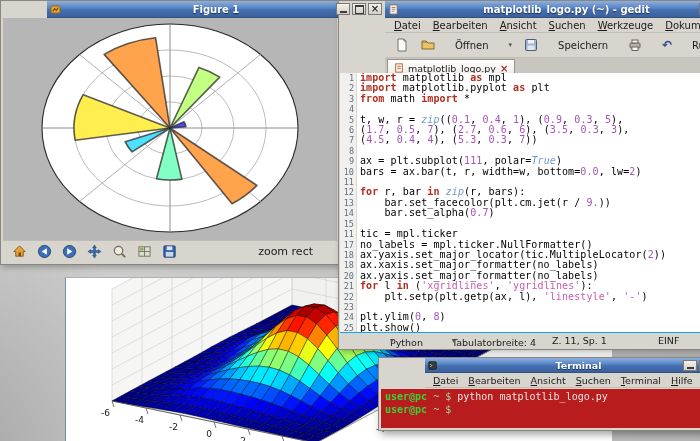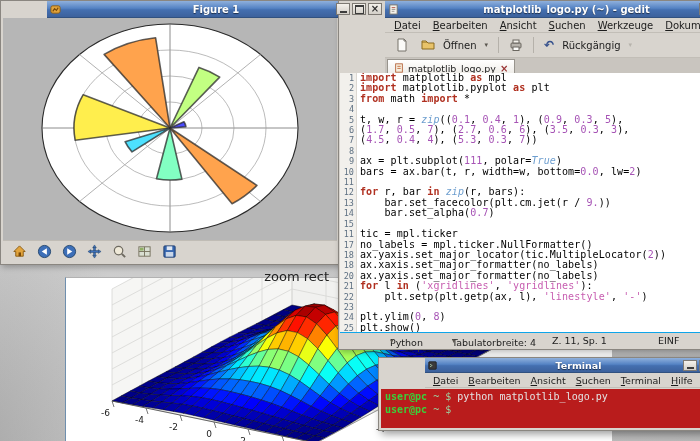--- a/index.html
+++ b/index.html
@@ -34,35 +34,35 @@
   .menu-item u{text-decoration:underline;}
   
   #fig-win{left:0;top:14;width:338px;height:263px;}
   #fig-canvas{position:absolute;left:2px;top:17px;width:334px;height:222px;background:#b6b6b6;}
   #fig-toolbar{position:absolute;left:2px;top:239px;width:334px;height:21px;
     display:flex;align-items:center;gap:3px;padding-left:5px;box-sizing:border-box;
     background:#d8d4ce;border-top:1px solid #c0bcb5;}
   .mplbtn{width:20px;height:18px;display:flex;align-items:center;justify-content:center;
     border:1px solid transparent;}
   .mplbtn svg{width:15px;height:15px;}
-  #zoom-mode-label{position:absolute;right:8px;top:4px;font-size:13px;color:#222;margin-top:24px;}
+  #zoom-mode-label{position:absolute;right:24px;top:4px;font-size:11px;color:#222;}
   
   #surf-win{left:65px;top:277px;width:500px;height:164px;background:#ffffff;
     border:none;border-left:1px solid #6f8fae;border-top:1px solid #b2b2b2;box-shadow:none;}
   #surf-svg{position:absolute;left:0;top:0;}
   .float-tick{position:absolute;font-size:9px;color:#222;font-family:"DejaVu Sans",sans-serif;}
   #z-tick{left:352px;top:64px;}
   #z-tick::before{content:"";display:inline-block;width:1px;height:8px;background:#444;
     margin-right:3px;vertical-align:-2px;}
   #y-tick{left:310px;top:146px;}
   
   #gedit-win{left:338px;top:0;width:363px;height:348px;}
   #gedit-toolbar{display:flex;align-items:center;height:24px;gap:4px;padding-left:6px;
     background:#d8d4ce;border-bottom:1px solid #c2beb7;}
-  .tbtn{display:flex;align-items:center;gap:8px;padding:2px 4px;font-size:10px;color:#1c1c1c;}
+  .tbtn{display:flex;align-items:center;gap:20px;padding:2px 4px;font-size:10px;color:#1c1c1c;}
   .tbtn svg{width:14px;height:14px;}
   .chev{font-size:7px;color:#5a564f;}
   .chev.dim{color:#b7b3ac;}
   .tsep{width:1px;height:16px;background:#b5b1aa;margin:0 2px;}
   #tabbar{display:flex;align-items:flex-end;height:18px;background:#c9c5bf;
     border-bottom:1px solid #a9a59e;padding-left:2px;}
   #tab{display:flex;align-items:center;gap:4px;height:16px;padding:0 6px;
     background:linear-gradient(#ffffff,#edeae5);border:1px solid #98948d;border-bottom:none;
     font-size:9.5px;color:#222;}
   #tab .close-x{font-weight:bold;color:#993333;font-size:10px;}
@@ -708,20 +708,28 @@
           </svg>
       </span>
       <span class="tbtn">
         <svg viewBox="0 0 14 14">
             <path d="M1 4 H6 L7 5 H13 V11 H1 Z" fill="#e8c36a" stroke="#8a6a20"></path>
             <path d="M1 4 V3 H5 L6 4" fill="#e8c36a" stroke="#8a6a20"></path>
           </svg>
         <span>Öffnen</span>
         <span class="chev">▾</span>
       </span>
+      <span class="tbtn">
+        <svg viewBox="0 0 14 14">
+            <rect x="1.5" y="1.5" width="11" height="11" rx="1" fill="#9fb4cf" stroke="#4d6078"></rect>
+            <rect x="4" y="2" width="6" height="3.5" fill="#eef2f7"></rect>
+            <rect x="3.5" y="7.5" width="7" height="4.5" fill="#dfe7f2"></rect>
+          </svg>
+        <span>Speichern</span>
+      </span>
       <span class="tsep"></span>
       <span class="tbtn">
         <svg viewBox="0 0 14 14">
             <rect x="2" y="5" width="10" height="5" rx="1" fill="#b7b3ac" stroke="#6b6760"></rect>
             <rect x="4" y="2" width="6" height="3" fill="#f4f2ec" stroke="#6b6760"></rect>
             <rect x="4" y="9" width="6" height="3.5" fill="#fdfdfb" stroke="#6b6760"></rect>
           </svg>
       </span>
       <span class="tsep"></span>
       <span class="tbtn">

